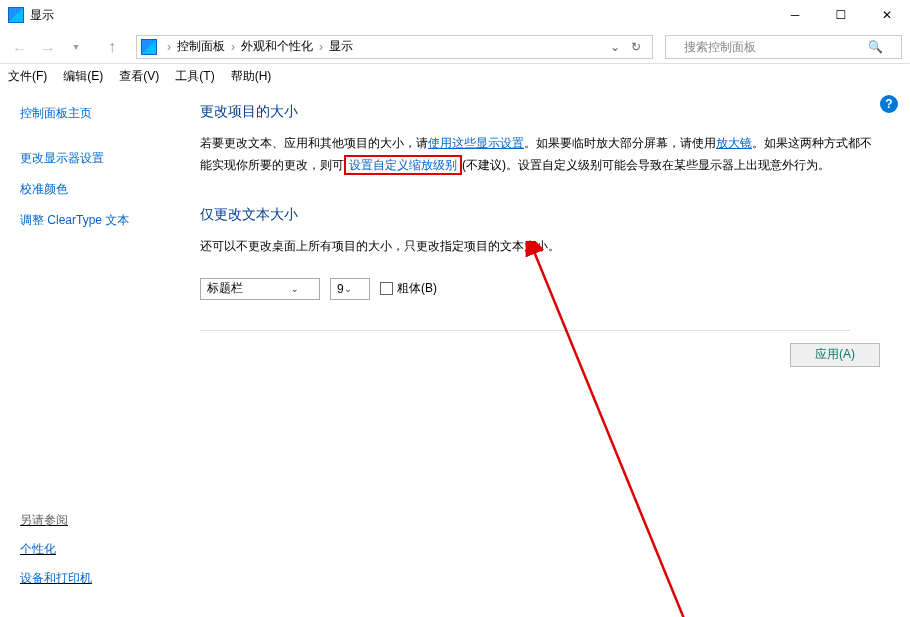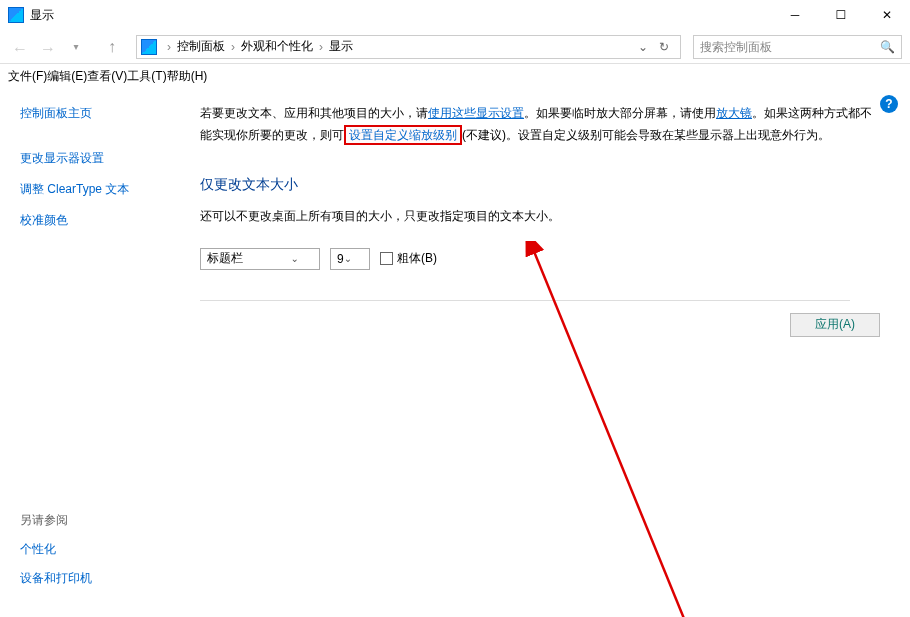--- a/index.html
+++ b/index.html
@@ -14,26 +14,26 @@
     .navbar { display: flex; align-items: center; height: 34px; padding: 0 8px; gap: 4px; border-bottom: 1px solid #e0e0e0; }
     .nav-arrow { width: 24px; height: 24px; display: flex; align-items: center; justify-content: center; color: #999; font-size: 16px; }
     .nav-arrow.disabled { color: #ccc; }
     .nav-up { margin-left: 8px; }
     .breadcrumb-bar { flex: 1; display: flex; align-items: center; border: 1px solid #ccc; height: 24px; margin: 0 8px; padding: 0 4px; }
     .bc-icon { width: 16px; height: 16px; background: linear-gradient(135deg, #1e90ff 50%, #00bfff 50%); border: 1px solid #0066cc; margin-right: 4px; }
     .bc-sep { margin: 0 6px; color: #888; }
     .bc-item { white-space: nowrap; }
     .bc-dropdown { margin-left: auto; color: #666; padding: 0 4px; }
     .bc-refresh { width: 24px; display: flex; justify-content: center; color: #666; }
-    .search-box { width: 209px; border: 1px solid #ccc; height: 24px; display: flex; align-items: center; padding: 0 6px; color: #888; }
+    .search-box { width: 237px; border: 1px solid #ccc; height: 24px; display: flex; align-items: center; padding: 0 18px; color: #888; }
     .search-box input { border: none; outline: none; flex: 1; font-size: 12px; color: #000; }
     .search-box input::placeholder { color: #888; }
     .search-icon { color: #666; }
     
-    .menubar { display: flex; padding: 4px 8px; gap: 0; }
+    .menubar { display: flex; padding: 4px 8px; gap: 16px; }
     .menu-item { }
     
     .body-area { display: flex; position: relative; }
     .sidebar { width: 200px; padding: 16px 20px; }
     .sidebar-section { margin-bottom: 28px; }
     .sidebar-heading { color: #0066cc; margin-bottom: 14px; }
     .sidebar-link { color: #0066cc; margin-bottom: 14px; display: block; }
     
     .help-icon { position: absolute; top: 6px; right: 12px; width: 18px; height: 18px; border-radius: 50%; background: #0078d7; color: #fff; display: flex; align-items: center; justify-content: center; font-size: 12px; font-weight: bold; }
     
@@ -48,21 +48,21 @@
     .dropdown-wide { width: 120px; }
     .dropdown-narrow { width: 40px; }
     .dropdown-arrow { margin-left: auto; font-size: 10px; color: #555; }
     .checkbox-wrap { display: flex; align-items: center; gap: 4px; }
     .checkbox { width: 13px; height: 13px; border: 1px solid #666; }
     
     .divider { border: none; border-top: 1px solid #ddd; margin: 0 30px 12px 0; }
     .apply-row { display: flex; justify-content: flex-end; padding-right: 0; }
     .apply-btn { width: 90px; height: 24px; border: 1px solid #bbb; background: #f0f0f0; color: #0f766e; display: flex; align-items: center; justify-content: center; }
     
-    .see-also { position: absolute; bottom: 18px; left: 20px; }
+    .see-also { position: absolute; bottom: 18px; left: 20px; text-decoration: underline; }
     .see-also-heading { color: #666; margin-bottom: 12px; }
     .see-also-link { color: #0066cc; margin-bottom: 12px; display: block; }
     
     .arrow-annotation { position: absolute; top: 152px; left: 525px; pointer-events: none; }
   </style>
 </head>
 <body>
 
 <div class="titlebar">
   <div class="titlebar-icon"></div>
@@ -105,25 +105,26 @@
 </div>
 
 <div class="body-area">
   <div class="help-icon">?</div>
 
   <div class="sidebar">
     <div class="sidebar-section">
       <div class="sidebar-heading">控制面板主页</div>
     </div>
     <div class="sidebar-link">更改显示器设置</div>
+    <div class="sidebar-link">校准颜色</div>
     <div class="sidebar-link">调整 ClearType 文本</div>
-    <div class="sidebar-link">校准颜色</div>
   </div>
 
   <div class="main">
+    <h2 class="section-heading">更改项目的大小</h2>
     <p class="para">
       <span>若要更改文本、应用和其他项目的大小，请</span><a class="link">使用这些显示设置</a><span>。如果要临时放大部分屏幕，请使用</span><a class="link">放大镜</a><span>。如果这两种方式都不能实现你所要的更改，则可</span><a class="highlight-link">设置自定义缩放级别</a><span>(不建议)。设置自定义级别可能会导致在某些显示器上出现意外行为。</span>
     </p>
 
     <h2 class="section-heading" style="margin-top:30px;">仅更改文本大小</h2>
     <p class="para">还可以不更改桌面上所有项目的大小，只更改指定项目的文本大小。</p>
 
     <div class="controls-row">
       <div class="dropdown dropdown-wide">
         <span>标题栏</span>

